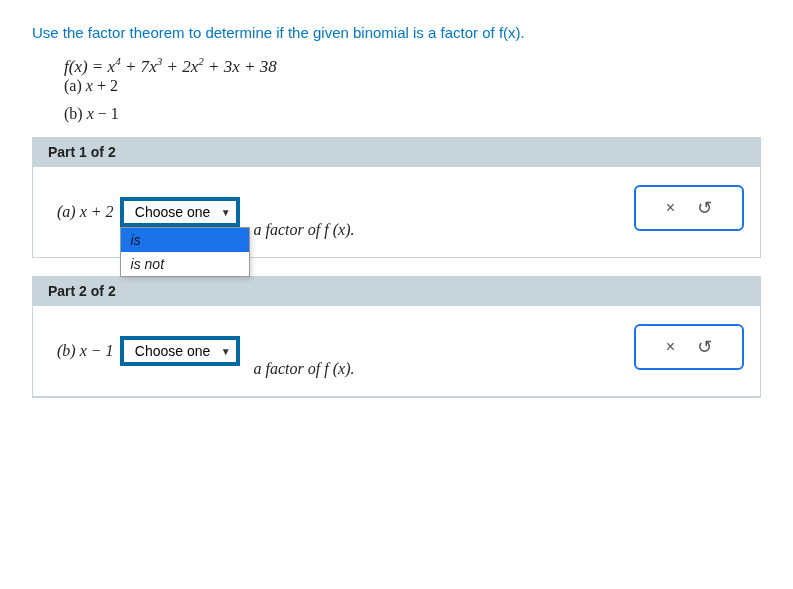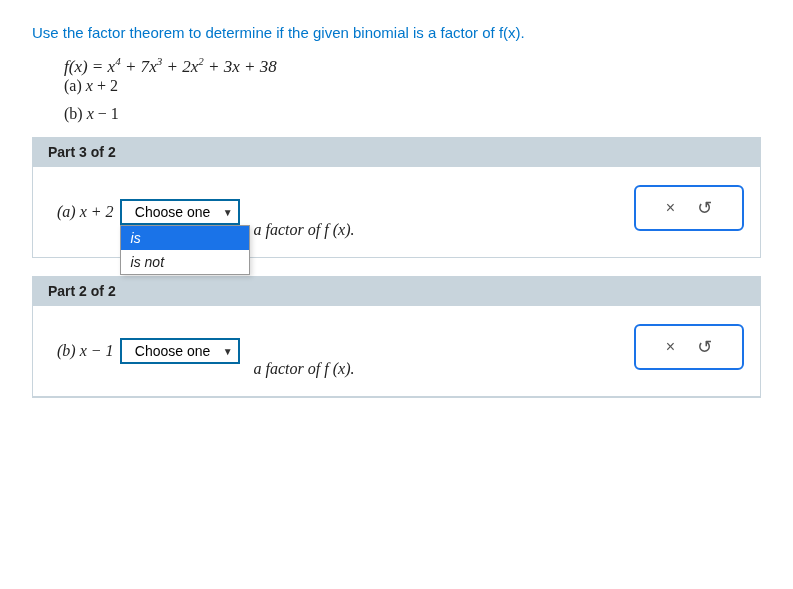--- a/index.html
+++ b/index.html
@@ -59,21 +59,21 @@
       display: flex;
       align-items: center;
       gap: 6px;
       position: relative;
     }
     .dropdown-wrapper {
       position: relative;
       display: inline-block;
     }
     .dropdown-btn {
-      border: 2px solid #0369a1;
+      border: 4px solid #0369a1;
       background: #fff;
       padding: 3px 22px 3px 8px;
       font-size: 14px;
       font-family: Arial, sans-serif;
       cursor: pointer;
       appearance: none;
       -webkit-appearance: none;
       position: relative;
       min-width: 120px;
     }
@@ -98,21 +98,21 @@
     }
     .dropdown-item {
       padding: 4px 10px;
       font-size: 14px;
       font-family: Arial, sans-serif;
       cursor: pointer;
       white-space: nowrap;
     }
     .dropdown-item.selected {
       background: #1a73e8;
-      color: #ffffff;
+      color: #0f172a;
     }
     .factor-text {
       font-size: 16px;
       font-style: italic;
       margin-left: 4px;
       margin-top: 36px;
     }
     .answer-box {
       border: 2px solid #1a73e8;
       border-radius: 6px;
@@ -157,21 +157,21 @@
   </div>
 
   <div class="sub-part">
     (a)&nbsp;<span class="math-italic">x</span> + 2
   </div>
 
   <div class="sub-part">
     (b)&nbsp;<span class="math-italic">x</span> − 1
   </div>
 
-  <div class="part-header">Part 3 of 2</div>
+  <div class="part-header">Part 1 of 2</div>
   <div class="part-body">
     <div class="part-expression">
       <span>(a)&nbsp;<span class="math-italic">x</span>&nbsp;+&nbsp;2</span>
 
       <div class="dropdown-wrapper">
         <button class="dropdown-btn">
           <span>Choose one</span>
           <span class="dropdown-arrow">▼</span>
         </button>
         

